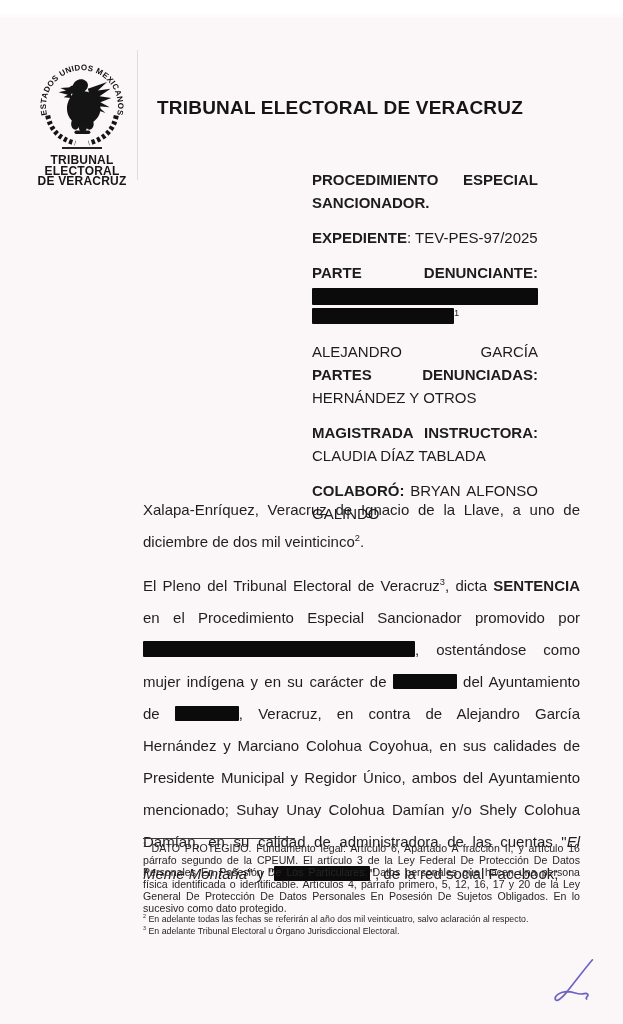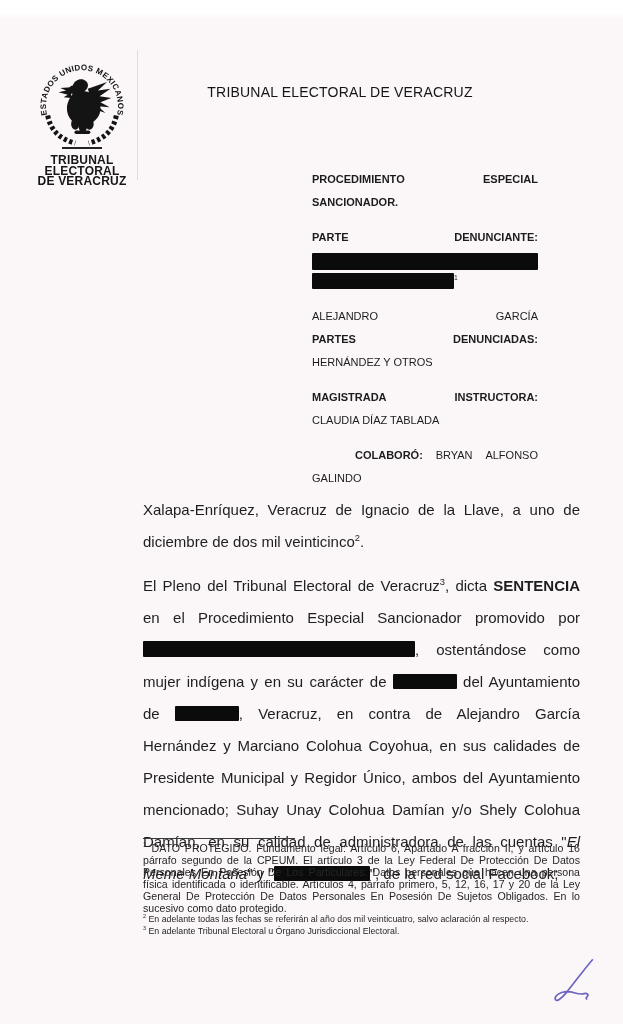--- a/index.html
+++ b/index.html
@@ -10,28 +10,28 @@
     font-family:"Liberation Sans", sans-serif;
     color:#1f1f1f; overflow:hidden;
   }
   
   .letterhead { position:absolute; left:26px; top:50px; width:112px; text-align:center; }
   .emblem { display:block; margin:0 auto; }
   .emblem-rule { width:40px; height:2px; background:#222; margin:1px auto 6px auto; }
   .org-name { font-size:12px; font-weight:bold; line-height:10.5px; letter-spacing:.2px; color:#161616; }
   .vline { position:absolute; left:137px; top:50px; width:1px; height:130px; background:#e2dadf; }
   
-  .doc-header { position:absolute; top:84px; left:340px; transform:translateX(-50%);
-    font-size:14px; font-weight:normal; white-space:nowrap; letter-spacing:.2px; color:#151515; }
+  .doc-header { position:absolute; top:97px; left:340px; transform:translateX(-50%);
+    font-size:19px; font-weight:bold; white-space:nowrap; letter-spacing:.2px; color:#151515; }
   
   .case-col { position:absolute; left:312px; top:168px; width:226px;
-    font-size:11px; line-height:23.2px; color:#1c1c1c; }
+    font-size:15px; line-height:23.2px; color:#1c1c1c; }
   .cblock { margin-bottom:11.5px; }
   .jrow { display:flex; justify-content:space-between; }
-  .jrow3 { display:flex; justify-content:space-between;margin-left:43px; }
+  .jrow3 { display:flex; justify-content:space-between; }
   .bld { font-weight:bold; }
   .redact { display:inline-block; background:#0b0b0b; border-radius:1px; }
   .bar-full { display:block; width:100%; height:17px; margin-top:4px; }
   .bar-short { display:inline-block; width:142px; height:16px; margin-top:3px; vertical-align:top; }
   sup { font-size:.62em; vertical-align:super; line-height:0; }
   
   .body-text { position:absolute; left:143px; top:494px; width:437px;
     font-size:15px; line-height:32px; text-align:justify; color:#1e1e1e; }
   .bpar + .bpar { margin-top:12px; }
   .rw-long { width:272px; height:16px; vertical-align:-2px; }
@@ -88,20 +88,23 @@
   <div class="case-col">
 
     <div class="cblock">
       <div class="jrow bld">
         <span>PROCEDIMIENTO</span>
         <span>ESPECIAL</span>
       </div>
       <div class="bld">SANCIONADOR.</div>
     </div>
 
+    <div class="cblock">
+      <span class="bld">EXPEDIENTE</span><span>: TEV-PES-97/2025</span>
+    </div>
 
     <div class="cblock">
       <div class="jrow bld">
         <span>PARTE</span>
         <span>DENUNCIANTE:</span>
       </div>
       <span class="redact bar-full"></span>
       <div>
         <span class="redact bar-short"></span><sup>1</sup>
       </div>

